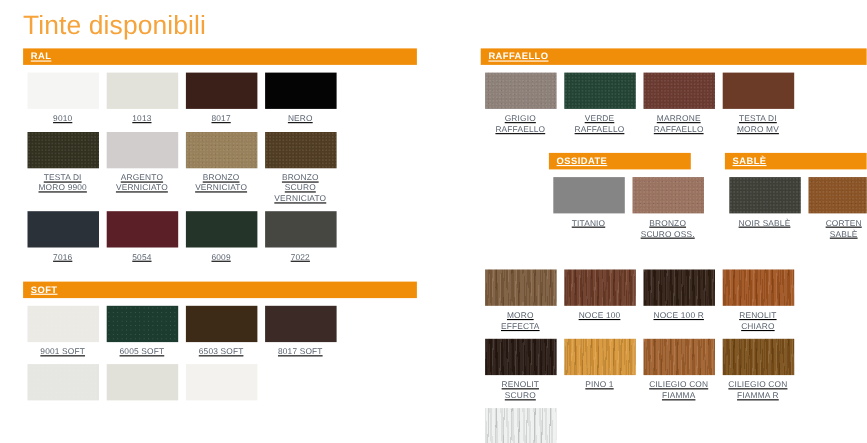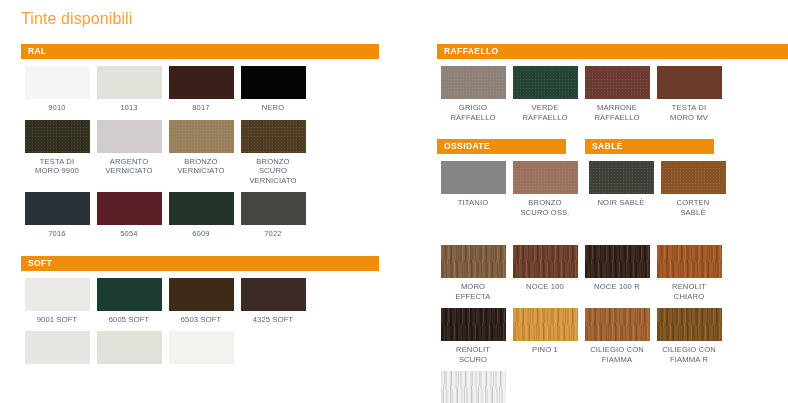--- a/index.html
+++ b/index.html
@@ -17,21 +17,21 @@
     width: 788px;
     height: 403px;
     background: #ffffff;
   }
 
   
   #page-title {
     position: absolute;
     left: 21px;
     top: 10px;
-    font-size: 16px;
+    font-size: 24px;
     font-weight: 400;
     letter-spacing: 0.1px;
     color: #F5A33A;
     white-space: nowrap;
   }
 
   
   .column {
     position: absolute;
     top: 44px;
@@ -45,27 +45,29 @@
   .section-header {
     background: #F18E09;
     height: 15px;
     line-height: 15px;
     padding-left: 7px;
     color: #ffffff;
     font-size: 8.5px;
     font-weight: bold;
     letter-spacing: 0.4px;
     white-space: nowrap;
+    text-decoration: underline;
   }
 
   
   .swatch-grid {
     display: flex;
     flex-wrap: wrap;
     align-content: flex-start;
+    text-decoration: underline;
   }
 
   .swatch-cell {
     width: 72px;
     margin-top: 7px;
     display: flex;
     flex-direction: column;
     align-items: center;
   }
 
@@ -85,21 +87,22 @@
     line-height: 9.5px;
     color: #5a6370;
     letter-spacing: 0.15px;
     white-space: pre-line;
     word-break: break-word;
   }
 
   
   .section-pair {
     display: flex;
-    gap: 19px;
+    gap: 31px;
+    justify-content: flex-end;
   }
   .section-pair .section { width: 129px; }
   .section-pair .swatch-grid { width: 144px; }
 
   
   .tex-wood {
     background-image:
       repeating-linear-gradient(92deg,
         rgba(255,255,255,0.10) 0px,
         rgba(255,255,255,0.10) 1px,
@@ -205,21 +208,21 @@
           <div class="swatch-cell">
             <div class="swatch-chip tex-soft" style="background-color: rgb(27, 60, 46);"></div>
             <div class="swatch-label">6005 SOFT</div>
           </div>
           <div class="swatch-cell">
             <div class="swatch-chip" style="background-color: rgb(61, 42, 23);"></div>
             <div class="swatch-label">6503 SOFT</div>
           </div>
           <div class="swatch-cell">
             <div class="swatch-chip" style="background-color: rgb(59, 42, 38);"></div>
-            <div class="swatch-label">4325 SOFT</div>
+            <div class="swatch-label">8017 SOFT</div>
           </div>
           <div class="swatch-cell">
             <div class="swatch-chip tex-soft" style="background-color: rgb(230, 230, 226);"></div>
           </div>
           <div class="swatch-cell">
             <div class="swatch-chip" style="background-color: rgb(225, 224, 217);"></div>
           </div>
           <div class="swatch-cell">
             <div class="swatch-chip" style="background-color: rgb(243, 242, 238);"></div>
           </div>

